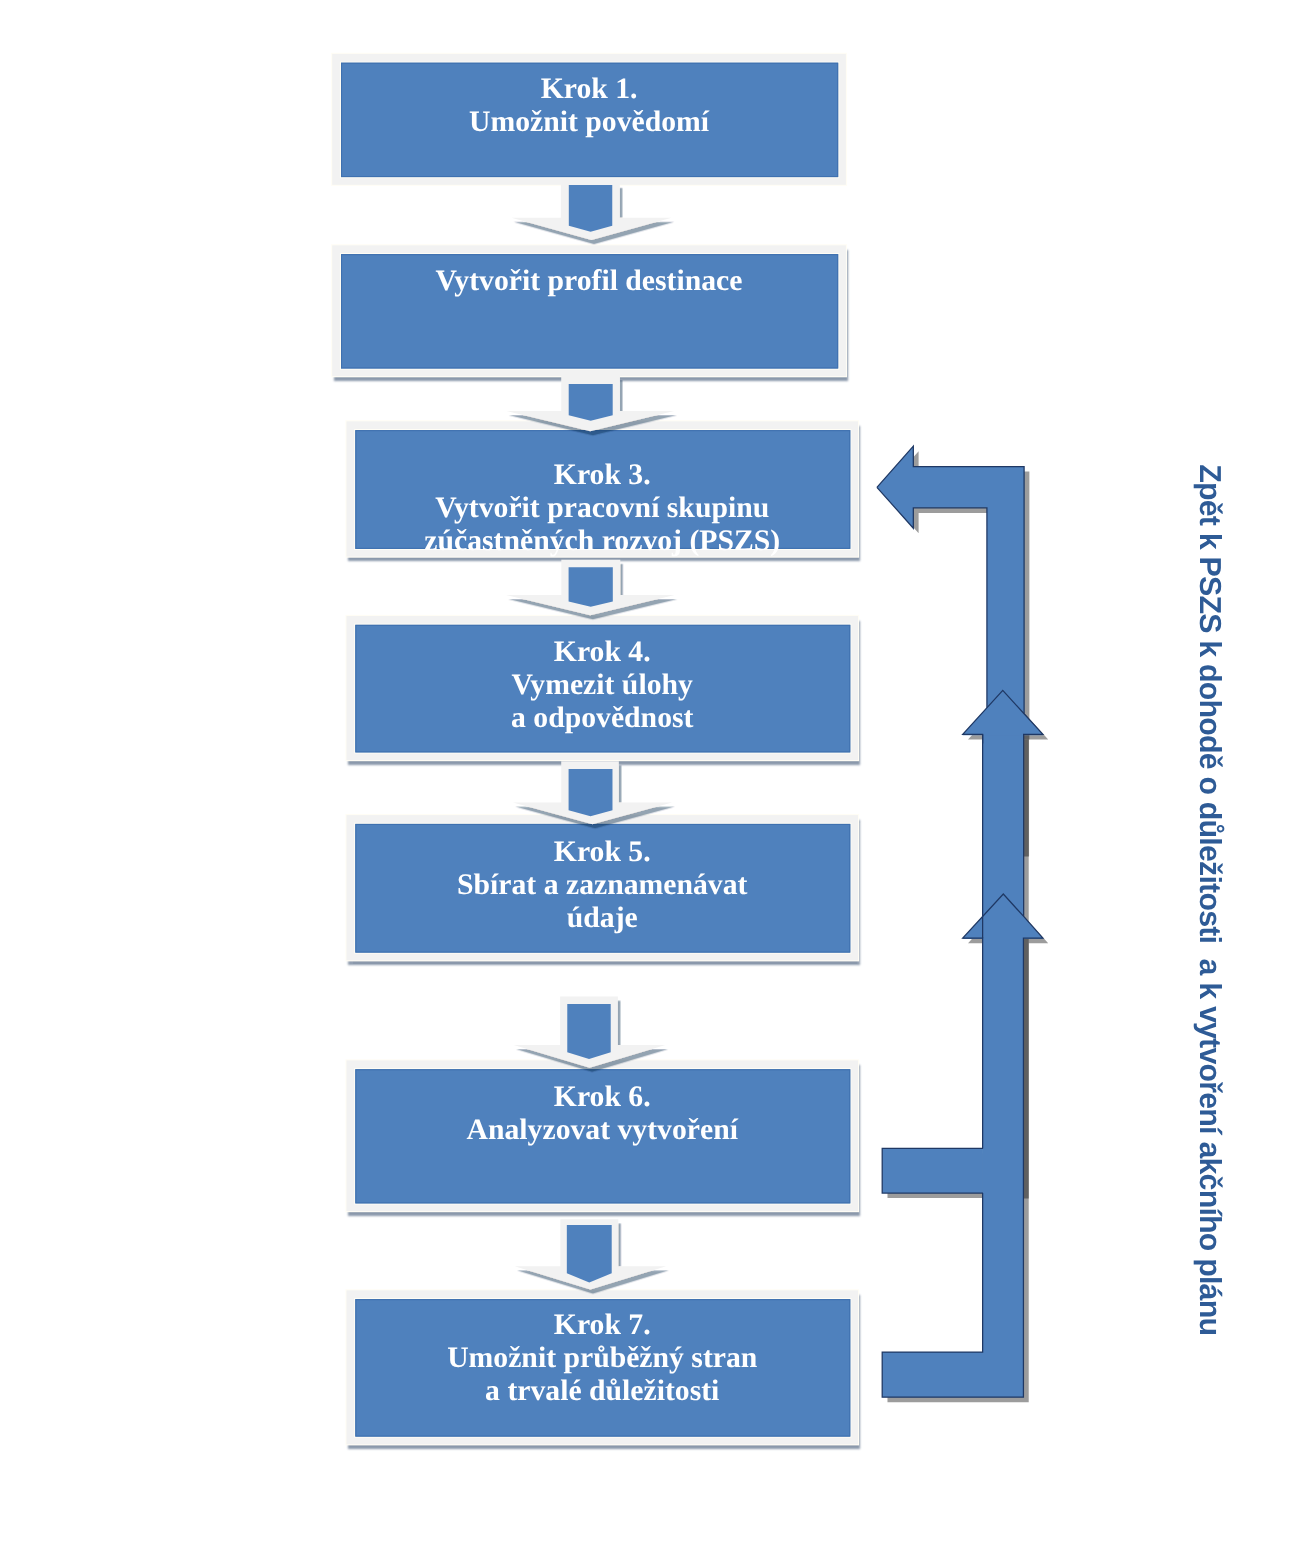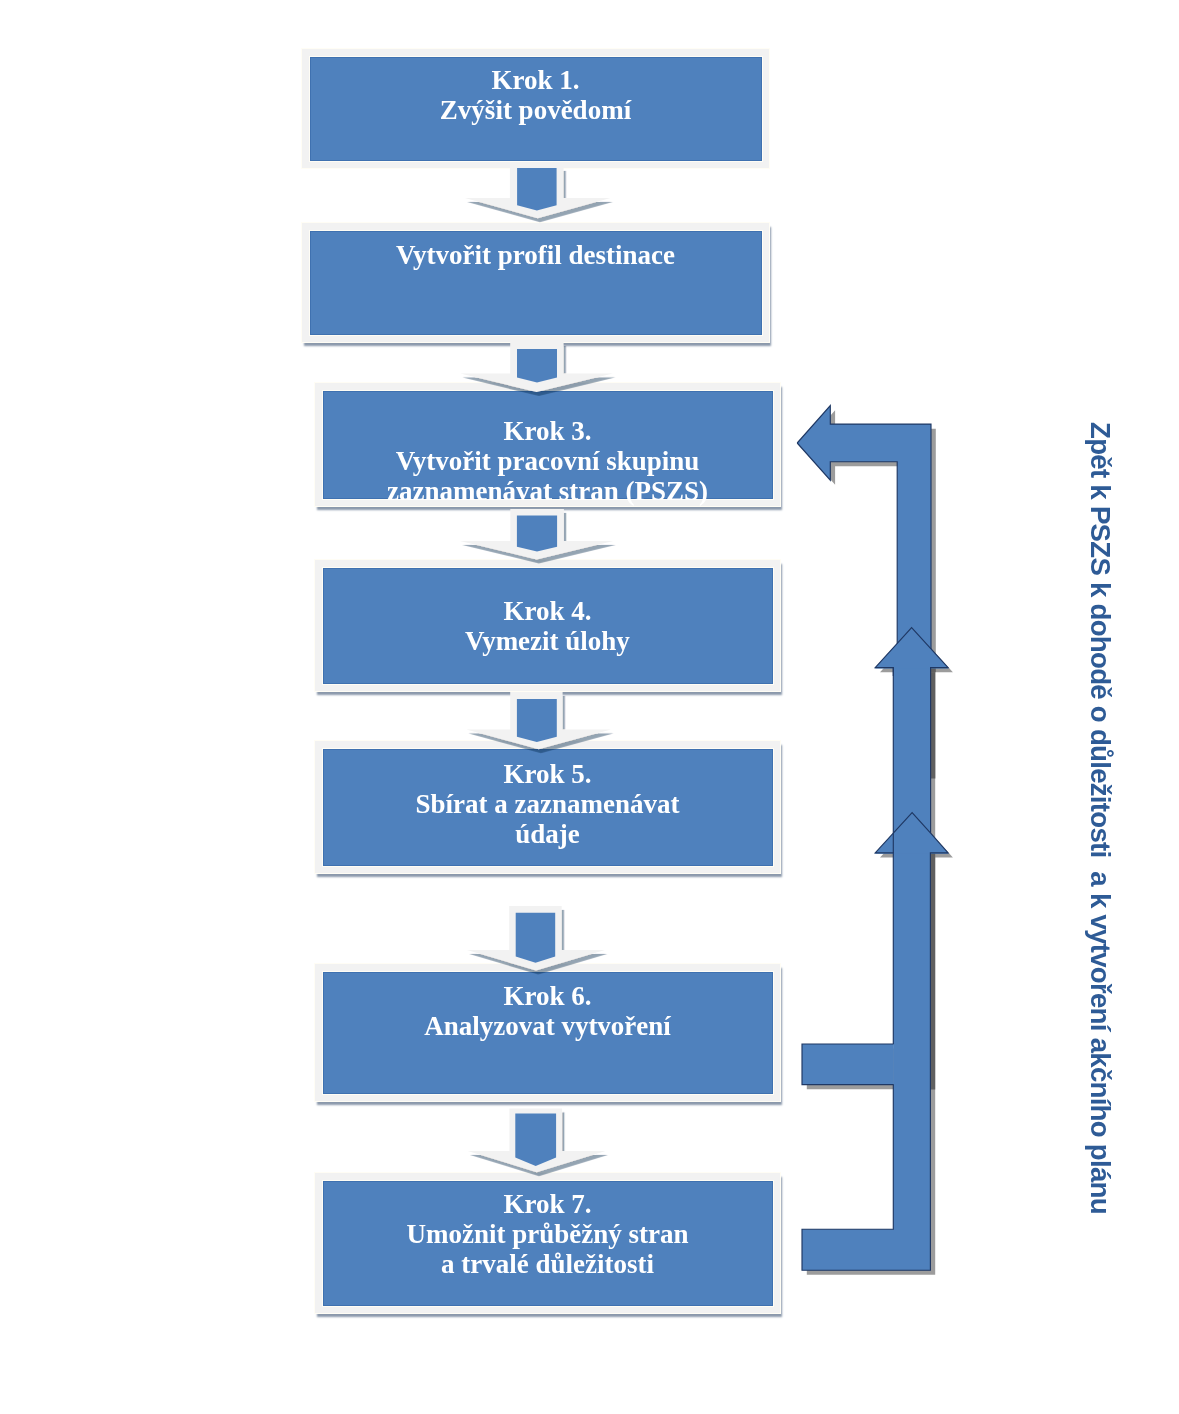--- a/index.html
+++ b/index.html
@@ -21,42 +21,43 @@
        line-height:1;transform-origin:0 0;transform:rotate(90deg);}
 </style>
 </head>
 <body>
 
 <div class="stage">
   <div class="step-box noshadow" style="left:302px;top:49px;width:467px;height:119px;">
     <div class="fill"></div>
     <div class="text" style="top:16.3px;">
       <div>Krok 1.</div>
-      <div>Zvýšit povědomí</div>
+      <div>Umožnit povědomí</div>
     </div>
   </div>
   <div class="step-box" style="left:302px;top:223px;width:467px;height:119px;">
     <div class="fill"></div>
     <div class="text" style="top:16.7px;">
       <div>Vytvořit profil destinace</div>
     </div>
   </div>
   <div class="step-box" style="left:315px;top:383px;width:465px;height:123px;">
     <div class="fill"></div>
     <div class="text" style="top:33px;">
       <div>Krok 3.</div>
       <div>Vytvořit pracovní skupinu</div>
-      <div>zaznamenávat stran (PSZS)</div>
+      <div>zúčastněných rozvoj (PSZS)</div>
     </div>
   </div>
   <div class="step-box" style="left:315px;top:560px;width:465px;height:131px;">
     <div class="fill"></div>
-    <div class="text" style="top:17.3px;margin-top:19px;">
+    <div class="text" style="top:17.3px;">
       <div>Krok 4.</div>
       <div>Vymezit úlohy</div>
+      <div>a odpovědnost</div>
     </div>
   </div>
   <div class="step-box" style="left:315px;top:741px;width:465px;height:132px;">
     <div class="fill"></div>
     <div class="text" style="top:18.1px;">
       <div>Krok 5.</div>
       <div>Sbírat a zaznamenávat</div>
       <div>údaje</div>
     </div>
   </div>

